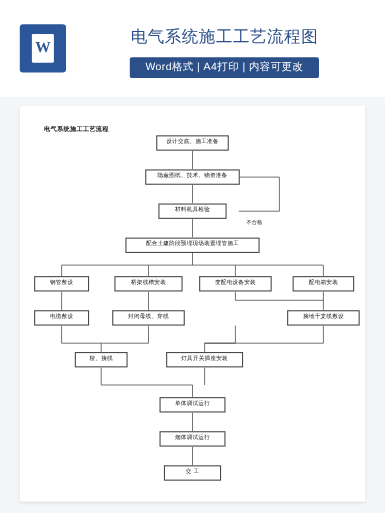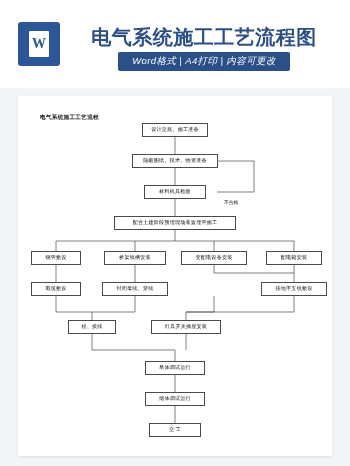--- a/index.html
+++ b/index.html
@@ -30,36 +30,35 @@
     position:absolute; left:0; right:0; top:50%;
     transform:translateY(-50%);
     text-align:center;
     font-size:14px; font-weight:bold; color:#2b579a;
     font-family:"Liberation Serif", serif;
   }
   .title {
     position:absolute; left:70px; right:12px; top:24px;
     text-align:center;
     color:#2b4f88;
-    font-size:20px; font-weight:bold;
+    font-size:15px; font-weight:normal;
     letter-spacing:0.5px;
   }
   .subtitle {
     position:absolute; left:70px; right:12px; top:52px;
     text-align:center;
     color:#ffffff;
     font-size:9.5px;
   }
   .subtitle .chip {
     display:inline-block;
     background:#2b4f88;
     padding:3px 14px;
     border-radius:2px;
     letter-spacing:0.4px;
-    font-style:italic;
   }
 
   
   .sheet-wrap {
     position:absolute; left:18px; top:96px;
     width:314px; height:360px;
     background:#ffffff;
     box-shadow:0 1px 3px rgba(0,0,0,0.10);
   }
   .doc-head {

